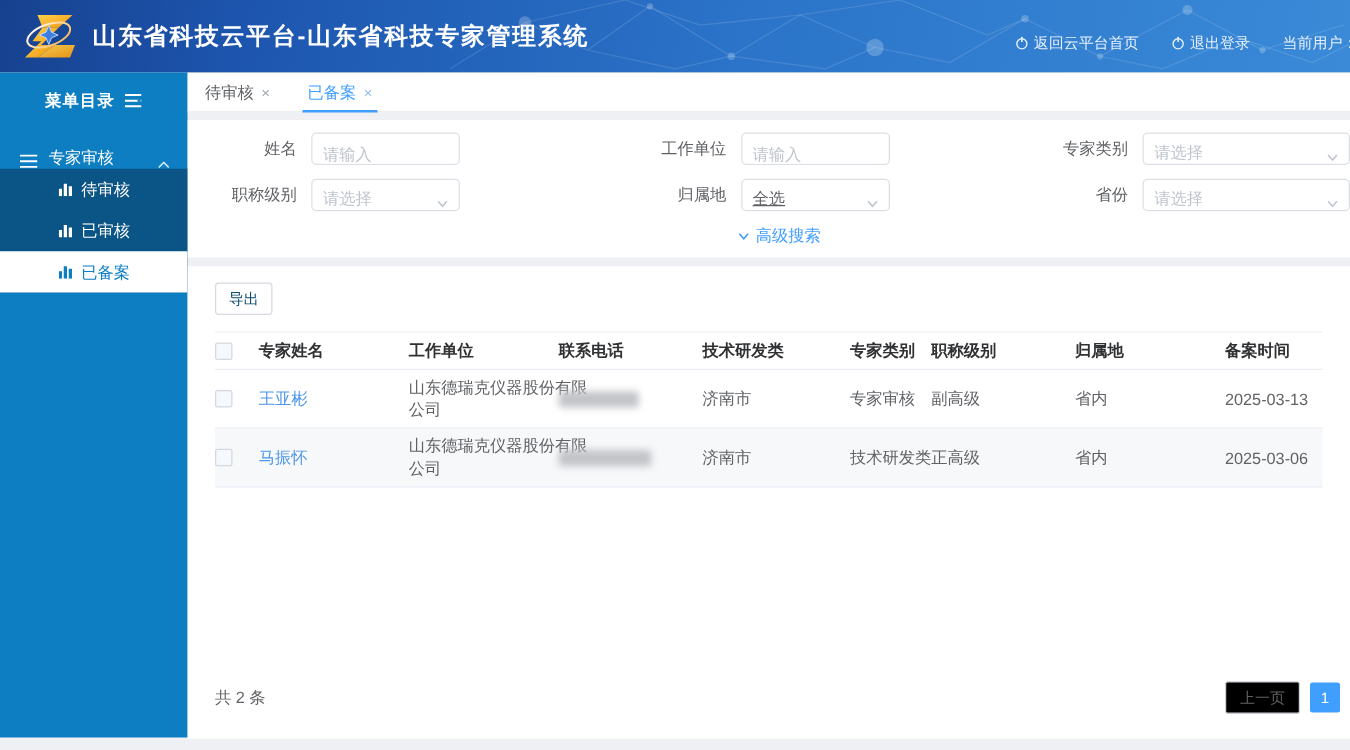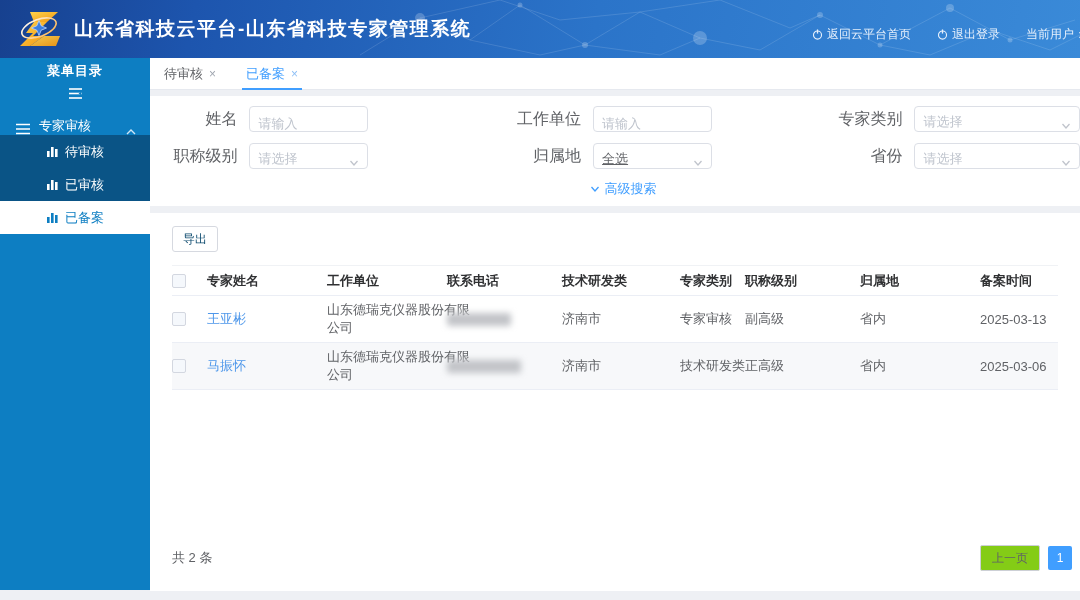--- a/index.html
+++ b/index.html
@@ -30,21 +30,21 @@
   .header-link { display:flex; align-items:center; gap:4px; cursor:pointer; }
   .power-ico { width:11px; height:11px; flex:0 0 auto; }
 
   
   .sidebar {
     position:absolute; top:58px; left:0; width:150px; height:532px;
     background:#0d7ec2; color:#ffffff; font-size:13px;
   }
   .menu-header {
     height:45px; display:flex; align-items:center; justify-content:center;
-    gap:7px; font-weight:bold; letter-spacing:1px;flex-direction:column;
+    gap:7px; font-weight:bold; letter-spacing:1px;
   }
   .menu-group {
     height:32px; display:flex; align-items:flex-end; padding:0 14px 0 16px; cursor:pointer;
   }
   .menu-group .grp-label { margin-left:9px; flex:1; }
   .submenu { background:#0a5486; }
   .submenu-item {
     height:33px; display:flex; align-items:center; padding-left:47px; gap:7px;
     cursor:pointer; color:#ffffff;
   }
@@ -63,21 +63,21 @@
   }
   .tab .tab-close { font-size:12px; color:#a0a6b0; }
   .tab.active { color:#409eff; }
   .tab.active .tab-close { color:#8fc0f6; }
   .tab.active::after {
     content:""; position:absolute; left:0; right:0; bottom:-1px; height:2px; background:#409eff;
   }
 
   .search-panel { margin-top:6px; background:#ffffff; padding:10px 0 8px 0; }
   .form-row { display:flex; height:26px; margin-bottom:11px; }
-  .f-label { text-align:right; padding-right:12px; font-size:16px; color:#606266; line-height:26px; white-space:nowrap; }
+  .f-label { text-align:right; padding-right:12px; font-size:13px; color:#606266; line-height:26px; white-space:nowrap; }
   .lab-1 { width:102px; } .lab-2 { width:231px; } .lab-3 { width:208px; }
   .f-field {
     height:26px; border:1px solid #dcdfe6; border-radius:4px; background:#fff;
     display:flex; align-items:flex-end; padding:0 8px; font-size:13px;
   }
   .f-input { width:122px; }
   .f-input input { border:none; outline:none; width:100%; font-size:13px; font-family:inherit; color:#606266; }
   .f-input input::placeholder { color:#bfc4cd; }
   .f-select { justify-content:space-between; cursor:pointer; }
   .sel-122 { width:122px; } .sel-170 { width:170px; }
@@ -115,21 +115,21 @@
   .phone-blur { width:64px; height:13px; background:#c2c4c8; border-radius:2px; filter:blur(3px); }
   .phone-blur.w2 { width:74px; }
 
   .card-footer {
     margin-top:auto; margin-bottom:20px; padding:0 8px 0 22px;
     display:flex; align-items:center; justify-content:space-between;
   }
   .total-text { font-size:13px; color:#606266; }
   .pager { display:flex; align-items:center; gap:8px; }
   .btn-prev {
-    height:26px; padding:0 11px; background:#84cc16; border:1px solid #cdd0d6;
+    height:26px; padding:0 11px; background:#000000; border:1px solid #cdd0d6;
     border-radius:2px; font-size:12px; color:#606266; cursor:pointer; font-family:inherit;
   }
   .page-num {
     width:24px; height:24px; background:#409eff; color:#fff; font-size:12px;
     border-radius:2px; display:flex; align-items:center; justify-content:center; cursor:pointer;
   }
 </style>
 </head>
 <body>
 

